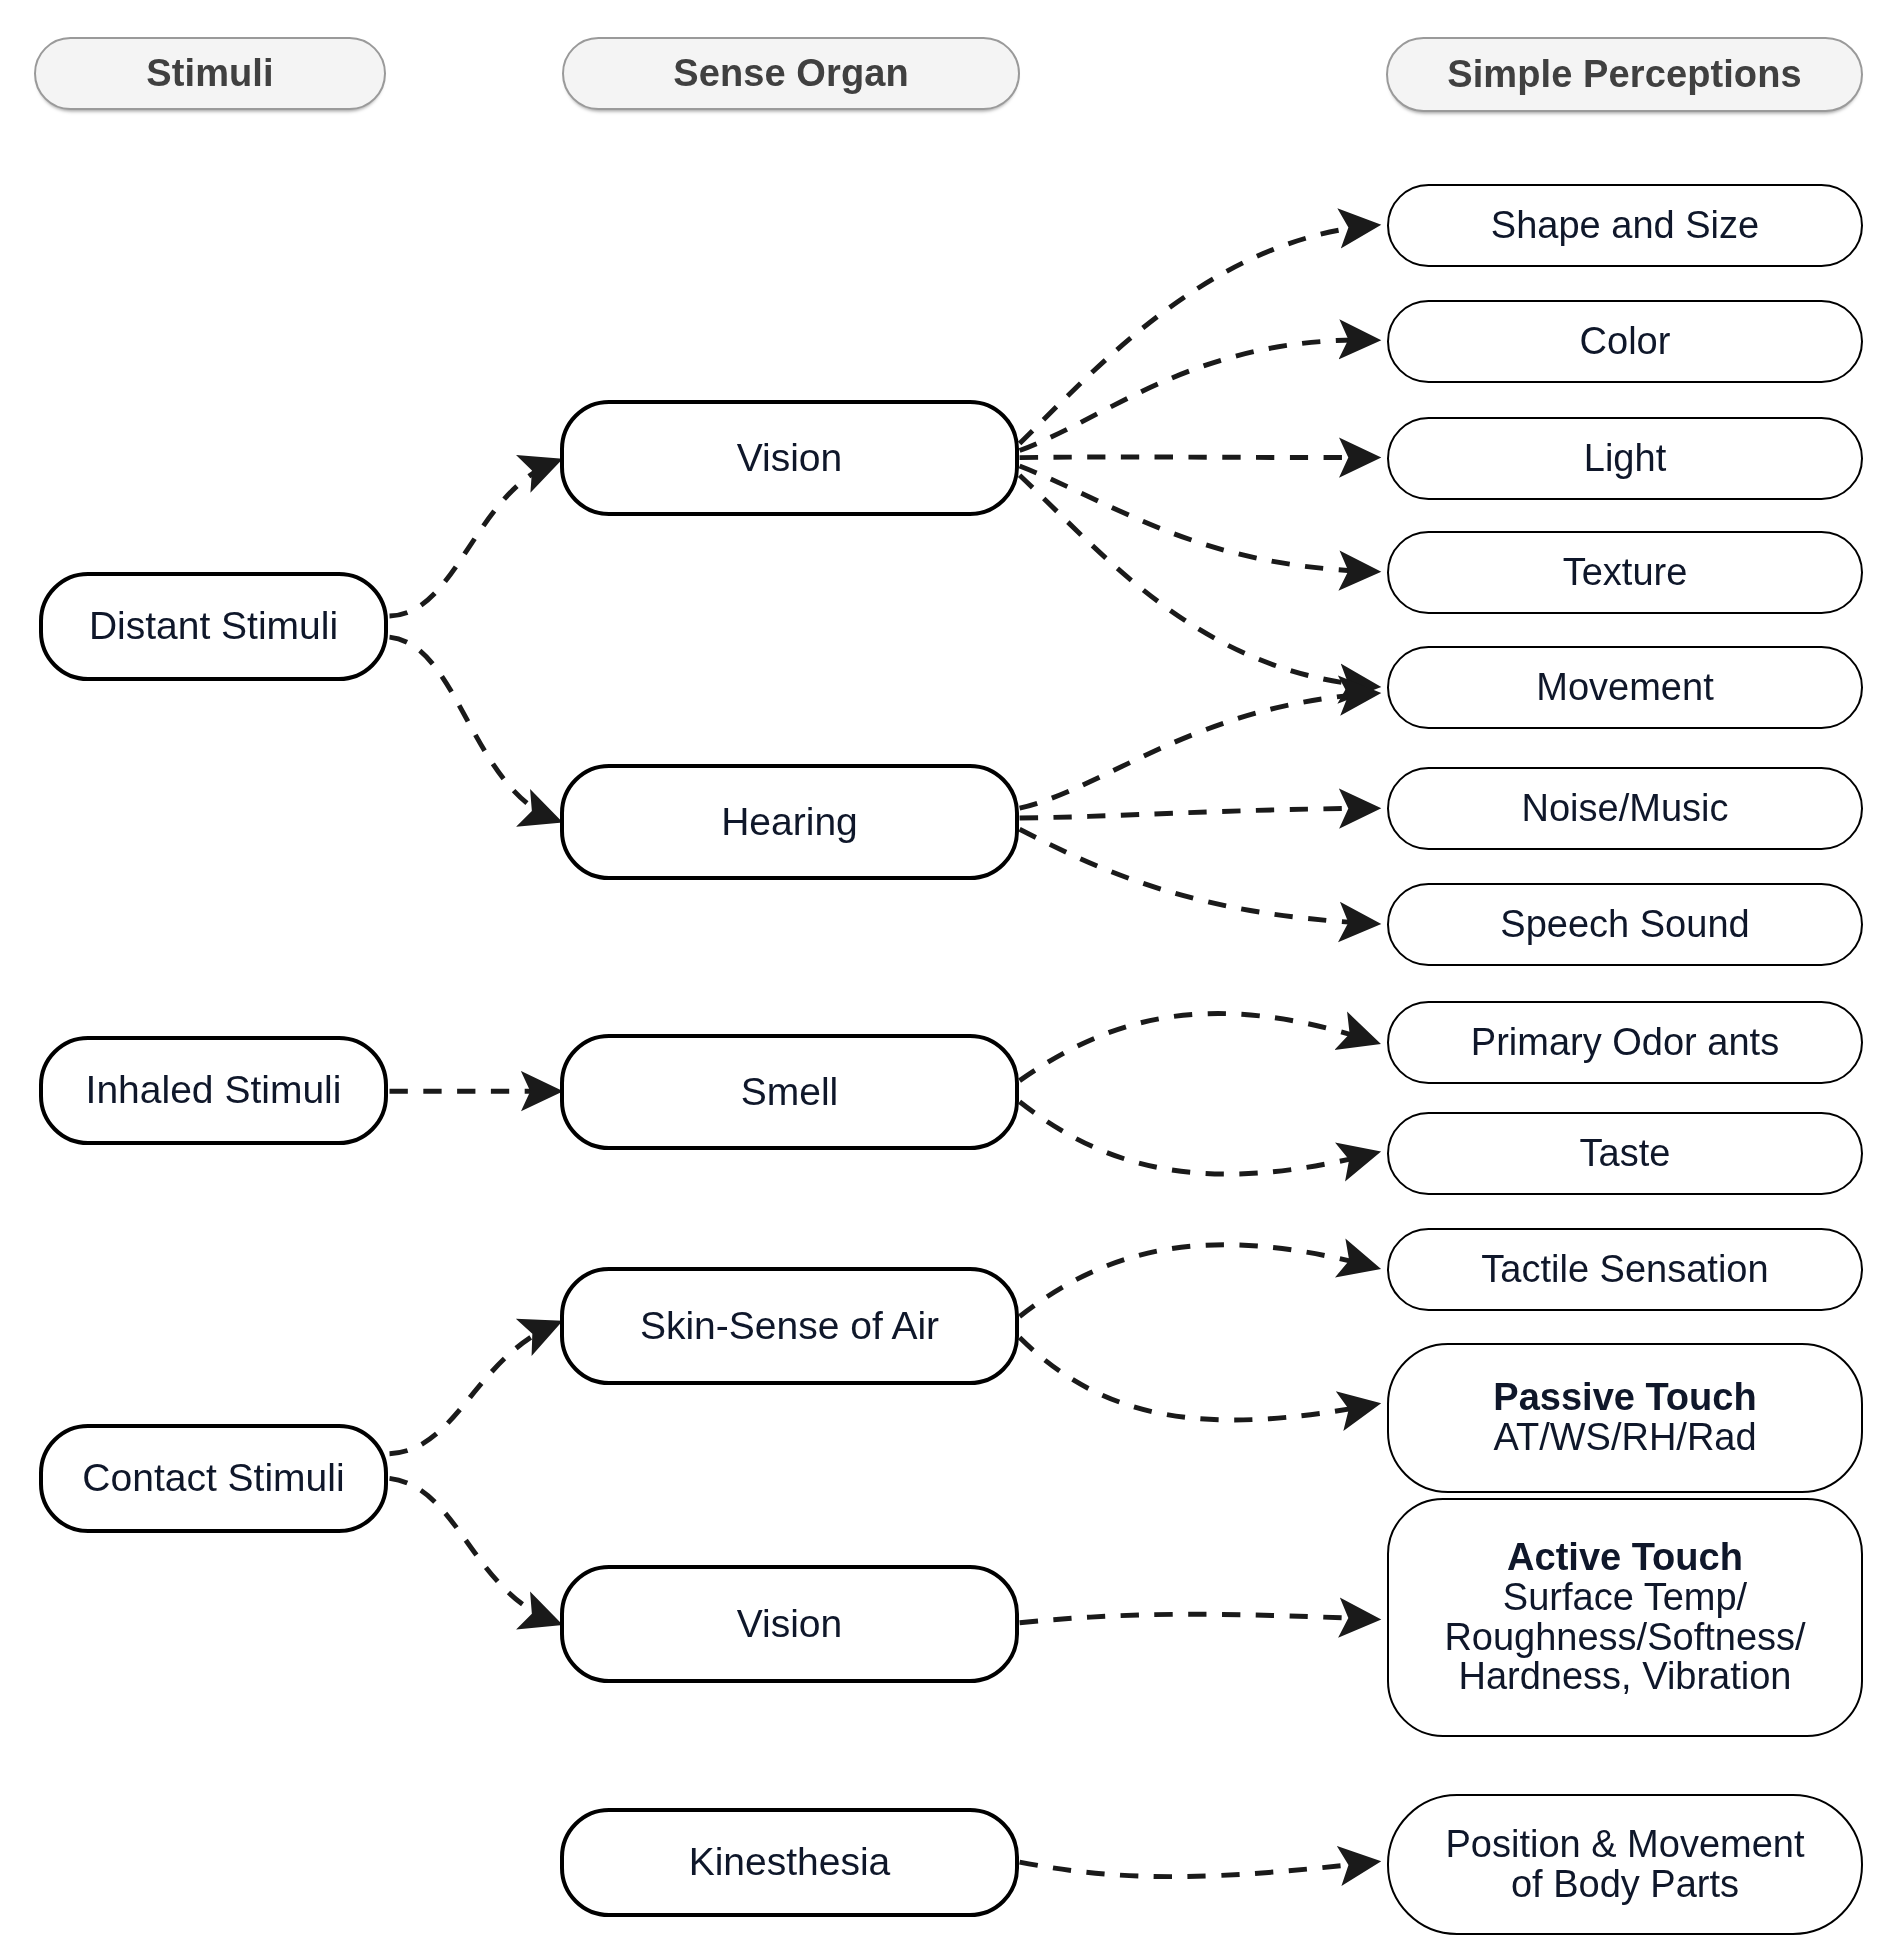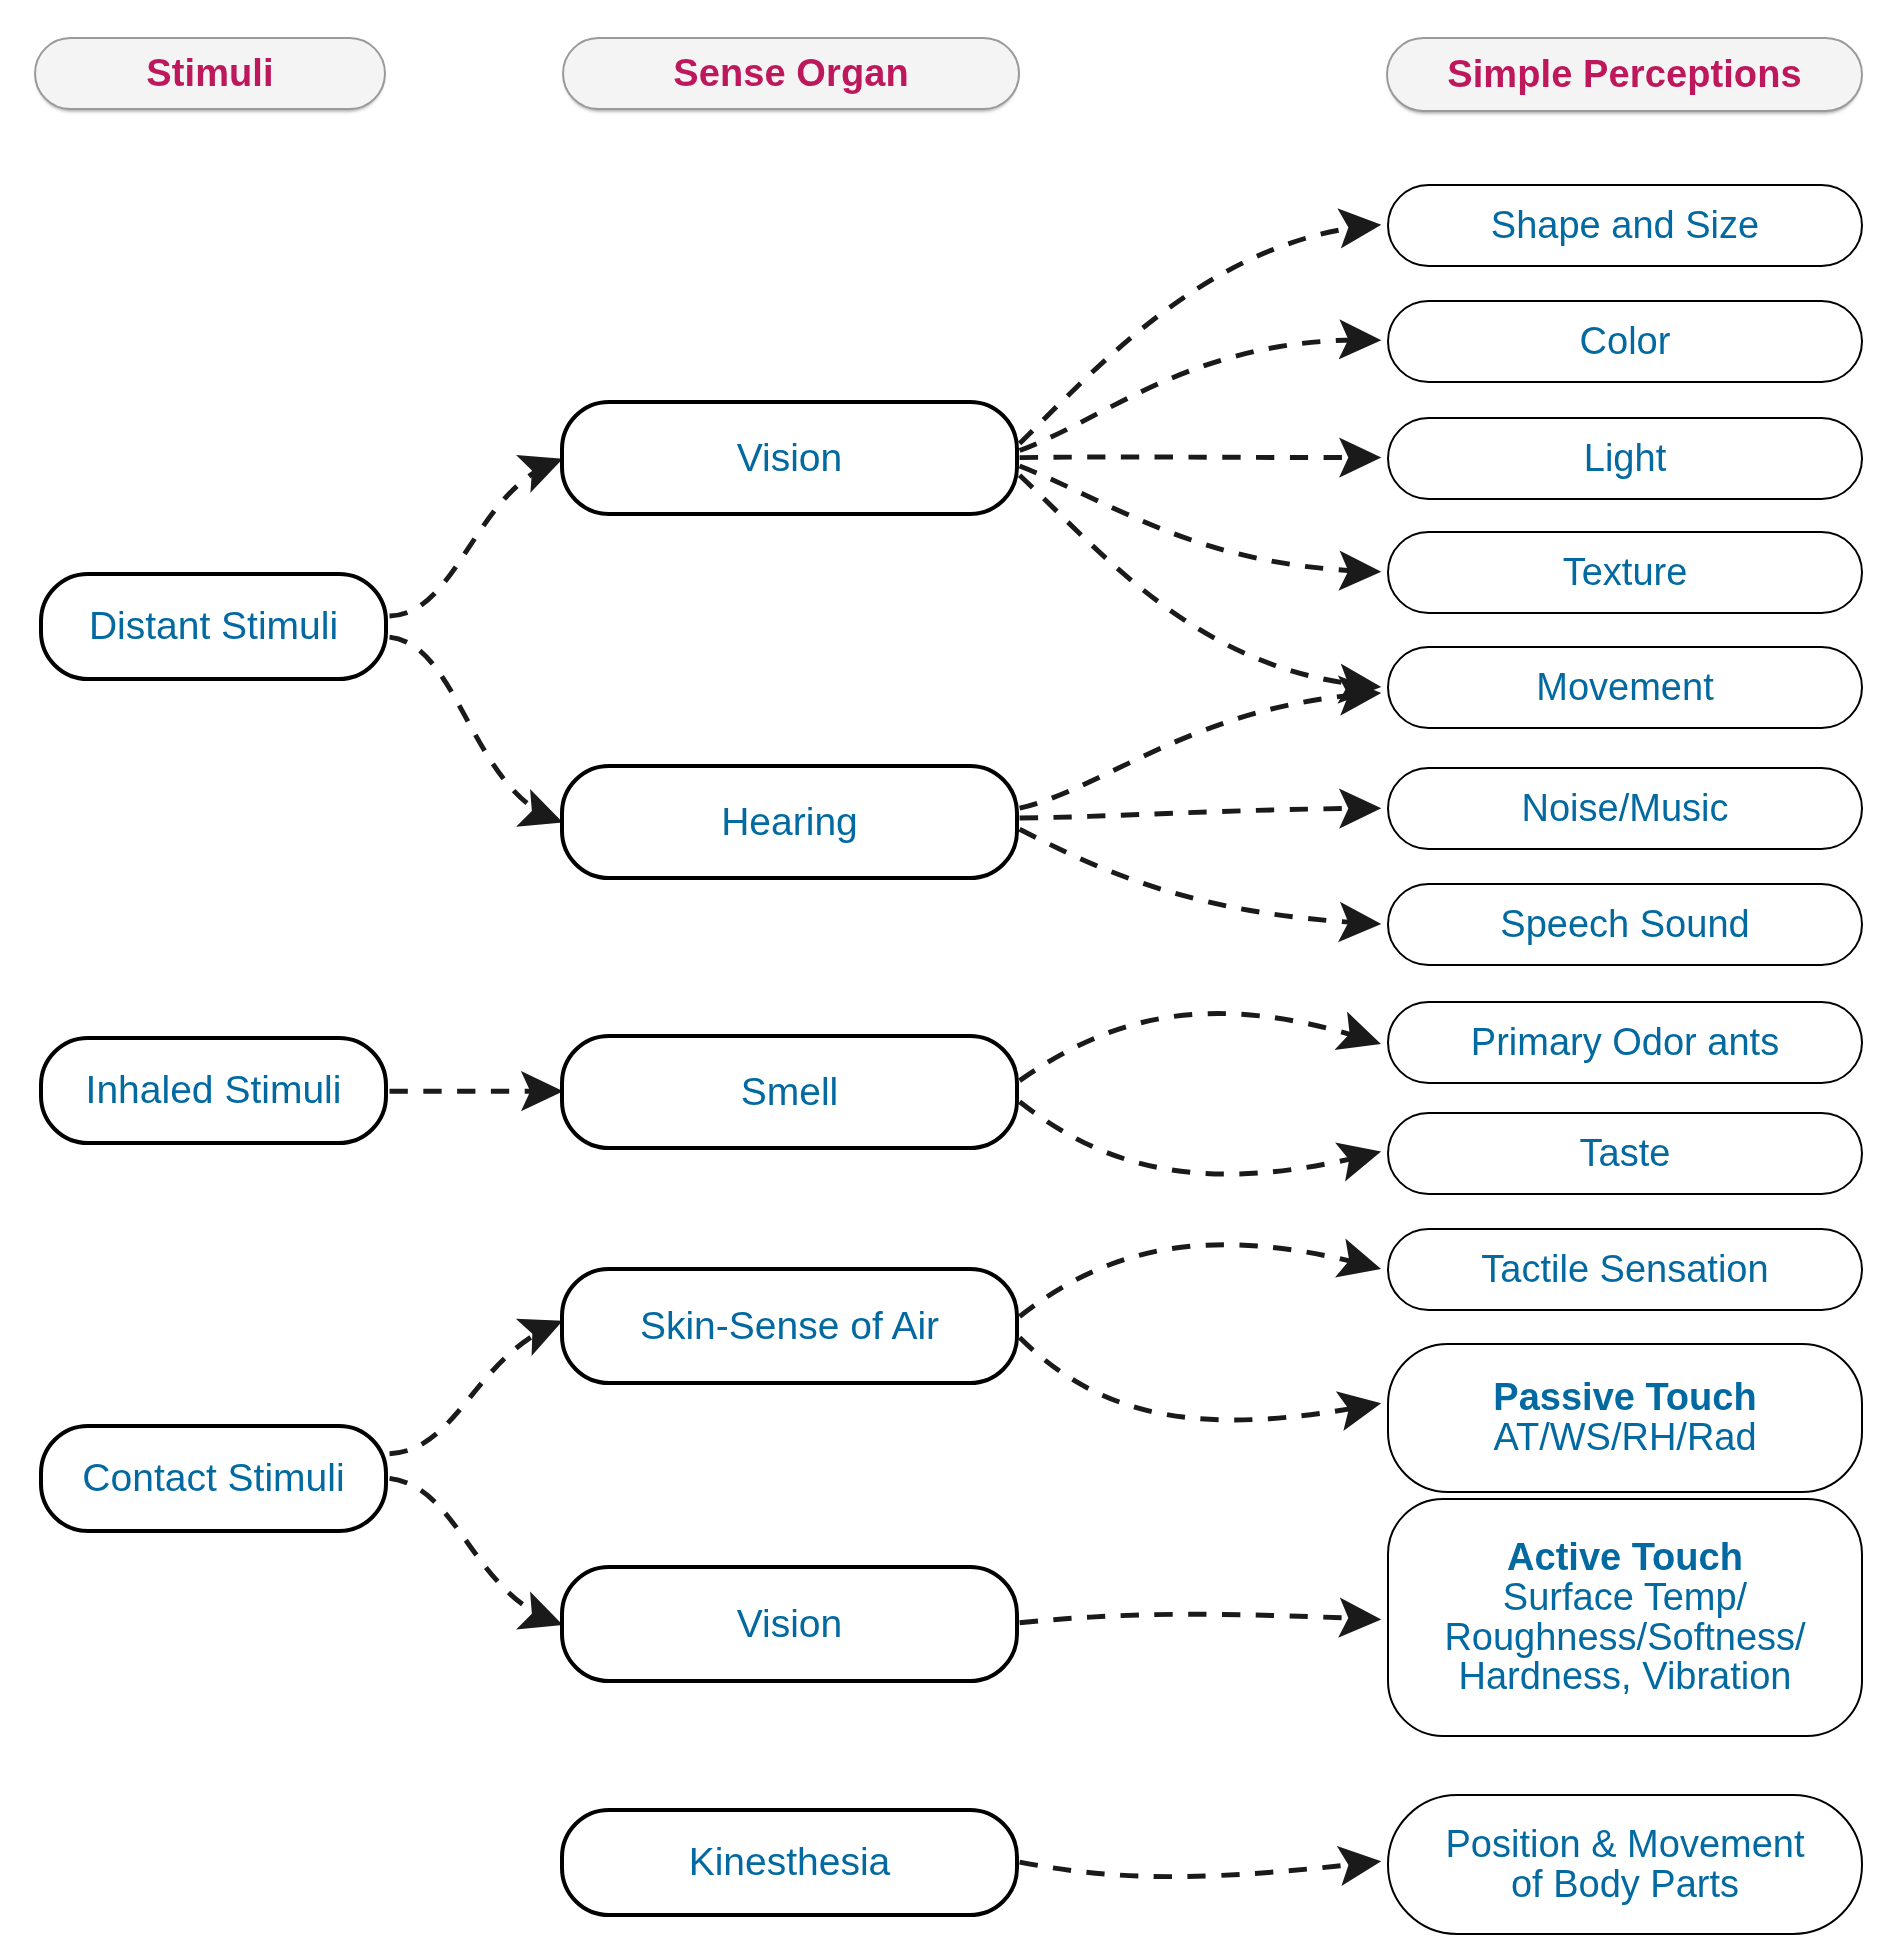--- a/index.html
+++ b/index.html
@@ -12,35 +12,35 @@
 
   
   .col-header{
     position:absolute;
     box-sizing:border-box;
     background:#f4f4f4;
     border:2.1px solid #9a9a9a;
     border-radius:42px;
     display:flex;align-items:center;justify-content:center;
     font-weight:bold;
-    color:#be185d;
+    color:#404040;
     letter-spacing:0.1px;
     box-shadow:0 4.2px 3.5px -2.8px rgba(0,0,0,0.35);
   }
 
   
   .node{
     position:absolute;
     box-sizing:border-box;
     background:#ffffff;
     border:4.2px solid #000000;
     border-radius:49px;
     display:flex;flex-direction:column;
     align-items:center;justify-content:center;
-    color:#0369a1;
+    color:#0f172a;
     text-align:center;
     line-height:1.05;
     z-index:4;
   }
   .node.thin{border-width:2.8px;}
   .node .ln{display:block;white-space:nowrap;}
   .node .bold{font-weight:bold;}
 
   
   #edges{position:absolute;left:0;top:0;width:1897px;height:1955px;z-index:1;}

